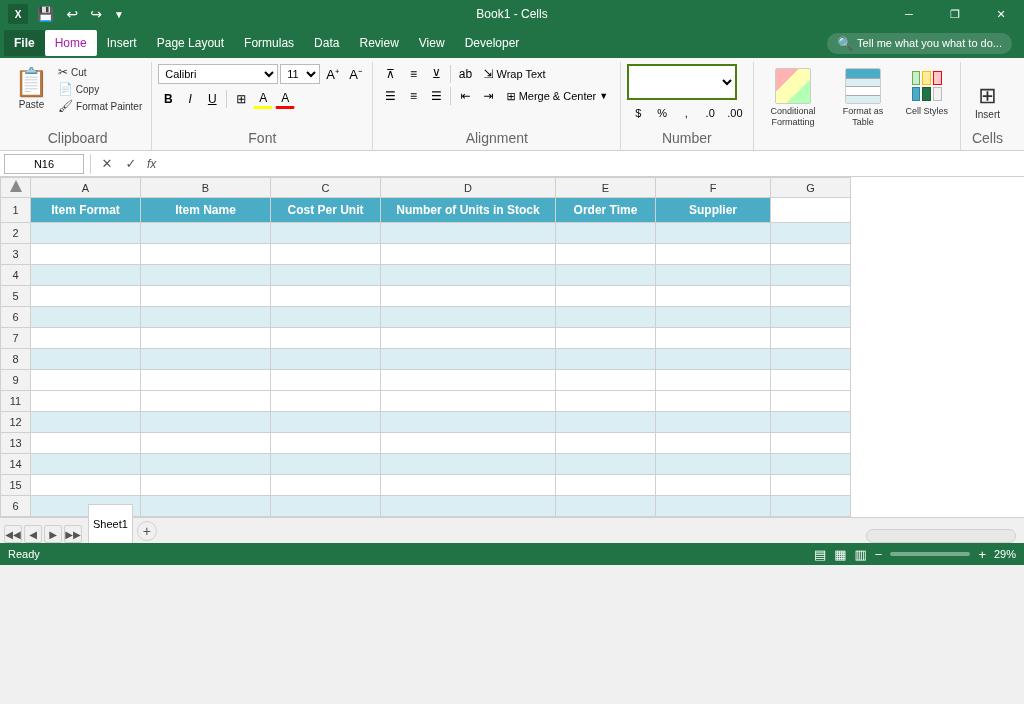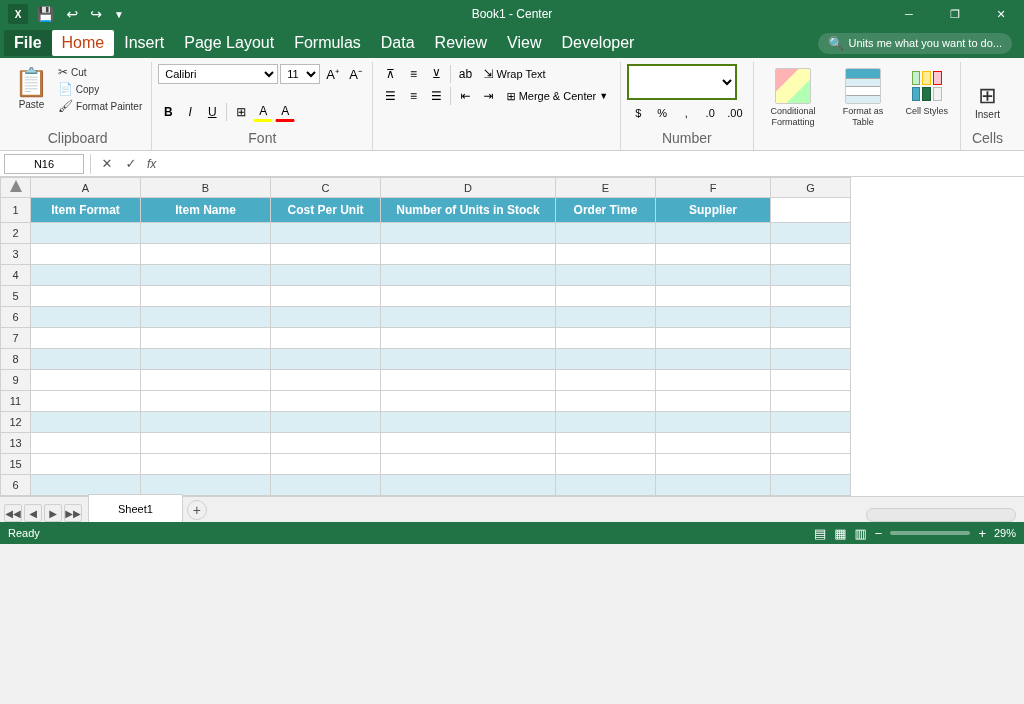--- a/index.html
+++ b/index.html
@@ -53,28 +53,28 @@
     .menu-bar {
       background: #217346;
       height: 30px;
       display: flex;
       align-items: center;
       padding: 0 4px;
     }
     .menu-item {
       color: white;
       padding: 4px 10px;
-      font-size: 16px;
+      font-size: 12px;
       cursor: pointer;
       border-radius: 2px;
       height: 26px;
       display: flex;
       align-items: center;
     }
-    .menu-item.active { background: white; color: #c2410c; }
+    .menu-item.active { background: white; color: #a21caf; }
     .tell-me {
       margin-left: auto;
       display: flex;
       align-items: center;
       background: rgba(255,255,255,0.15);
       border-radius: 12px;
       padding: 3px 10px;
       color: white;
       font-size: 11px;
       gap: 4px;
@@ -282,22 +282,22 @@
     .tab-bar {
       height: 26px;
       background: #f0f0f0;
       border-top: 1px solid #d0d0d0;
       display: flex;
       align-items: flex-end;
       padding: 0 4px;
       gap: 0;
     }
     .sheet-tab {
-      height: 28px;
-      padding: 0 29px;
+      height: 39px;
+      padding: 0 4px;
       background: white;
       border: 1px solid #d0d0d0;
       border-bottom: none;
       font-size: 11px;
       cursor: pointer;
       display: flex;
       align-items: center;
     }
     .add-sheet-btn {
       height: 20px; width: 20px; border: 1px solid #d0d0d0; background: #f0f0f0;
@@ -361,41 +361,41 @@
 <body>
 
 <div class="title-bar">
   <div class="title-bar-left">
     <div class="title-icon">X</div>
     <span class="qs-btn">💾</span>
     <span class="qs-btn">↩</span>
     <span class="qs-btn">↪</span>
     <span class="qs-btn" style="font-size:10px;">▼</span>
   </div>
-  <span>Book1 - Center</span>
+  <span>Book1 - Cells</span>
   <div class="title-bar-controls">
     <div class="title-btn">─</div>
     <div class="title-btn">❐</div>
     <div class="title-btn close">✕</div>
   </div>
 </div>
 
 <div class="menu-bar">
   <div class="menu-item" style="background:#1a5c36; color:white; font-weight:bold;">File</div>
   <div class="menu-item active">Home</div>
   <div class="menu-item">Insert</div>
   <div class="menu-item">Page Layout</div>
   <div class="menu-item">Formulas</div>
   <div class="menu-item">Data</div>
   <div class="menu-item">Review</div>
   <div class="menu-item">View</div>
   <div class="menu-item">Developer</div>
   <div class="tell-me">
     <span style="font-size:13px;">🔍</span>
-    <span>Units me what you want to do...</span>
+    <span>Tell me what you what to do...</span>
   </div>
 </div>
 
 <div class="ribbon">
 
   <div class="ribbon-group">
     <div class="ribbon-group-content" style="align-items:flex-start; padding-bottom:4px;">
       <div class="clipboard-group">
         <div class="paste-btn">
           <span class="paste-icon">📋</span>
@@ -414,21 +414,21 @@
             <span style="font-size:12px;">🖌</span>
             <span>Format Painter</span>
           </div>
         </div>
       </div>
     </div>
     <div class="ribbon-group-label">Clipboard</div>
   </div>
 
   <div class="ribbon-group">
-    <div class="ribbon-group-content" style="flex-direction:column; gap:18px; align-items:flex-start;">
+    <div class="ribbon-group-content" style="flex-direction:column; gap:5px; align-items:flex-start;">
       <div class="font-row">
         <select class="font-select">
           <option>Calibri</option>
         </select>
         <select class="font-size-select">
           <option>11</option>
         </select>
         <button class="font-btn" style="font-size:13px;">A⁺</button>
         <button class="font-btn" style="font-size:13px;">A⁻</button>
       </div>
@@ -465,20 +465,21 @@
         <div class="divider-v"></div>
         <button class="align-btn">⇤</button>
         <button class="align-btn">⇥</button>
         <div class="merge-btn">
           <span style="font-size:11px;">⊞</span>
           <span style="font-size:11px;">Merge &amp; Center</span>
           <span style="font-size:9px;">▼</span>
         </div>
       </div>
     </div>
+    <div class="ribbon-group-label">Alignment</div>
   </div>
 
   <div class="ribbon-group">
     <div class="ribbon-group-content" style="flex-direction:column; gap:3px; align-items:flex-start;">
       <select class="number-select">
         <option>General</option>
       </select>
       <div class="align-row" style="gap:2px;">
         <button class="num-btn">$</button>
         <button class="num-btn">%</button>
@@ -685,20 +686,30 @@
             <td class="row-header">13</td>
             <td class="cell white-bg"></td>
             <td class="cell white-bg"></td>
             <td class="cell white-bg"></td>
             <td class="cell white-bg"></td>
             <td class="cell white-bg"></td>
             <td class="cell white-bg"></td>
             <td class="cell white-bg"></td>
           </tr>
           <tr>
+            <td class="row-header">14</td>
+            <td class="cell blue-bg"></td>
+            <td class="cell blue-bg"></td>
+            <td class="cell blue-bg"></td>
+            <td class="cell blue-bg"></td>
+            <td class="cell blue-bg"></td>
+            <td class="cell blue-bg"></td>
+            <td class="cell blue-bg"></td>
+          </tr>
+          <tr>
             <td class="row-header">15</td>
             <td class="cell white-bg"></td>
             <td class="cell white-bg"></td>
             <td class="cell white-bg"></td>
             <td class="cell white-bg"></td>
             <td class="cell white-bg"></td>
             <td class="cell white-bg"></td>
             <td class="cell white-bg"></td>
           </tr>
           <tr>

